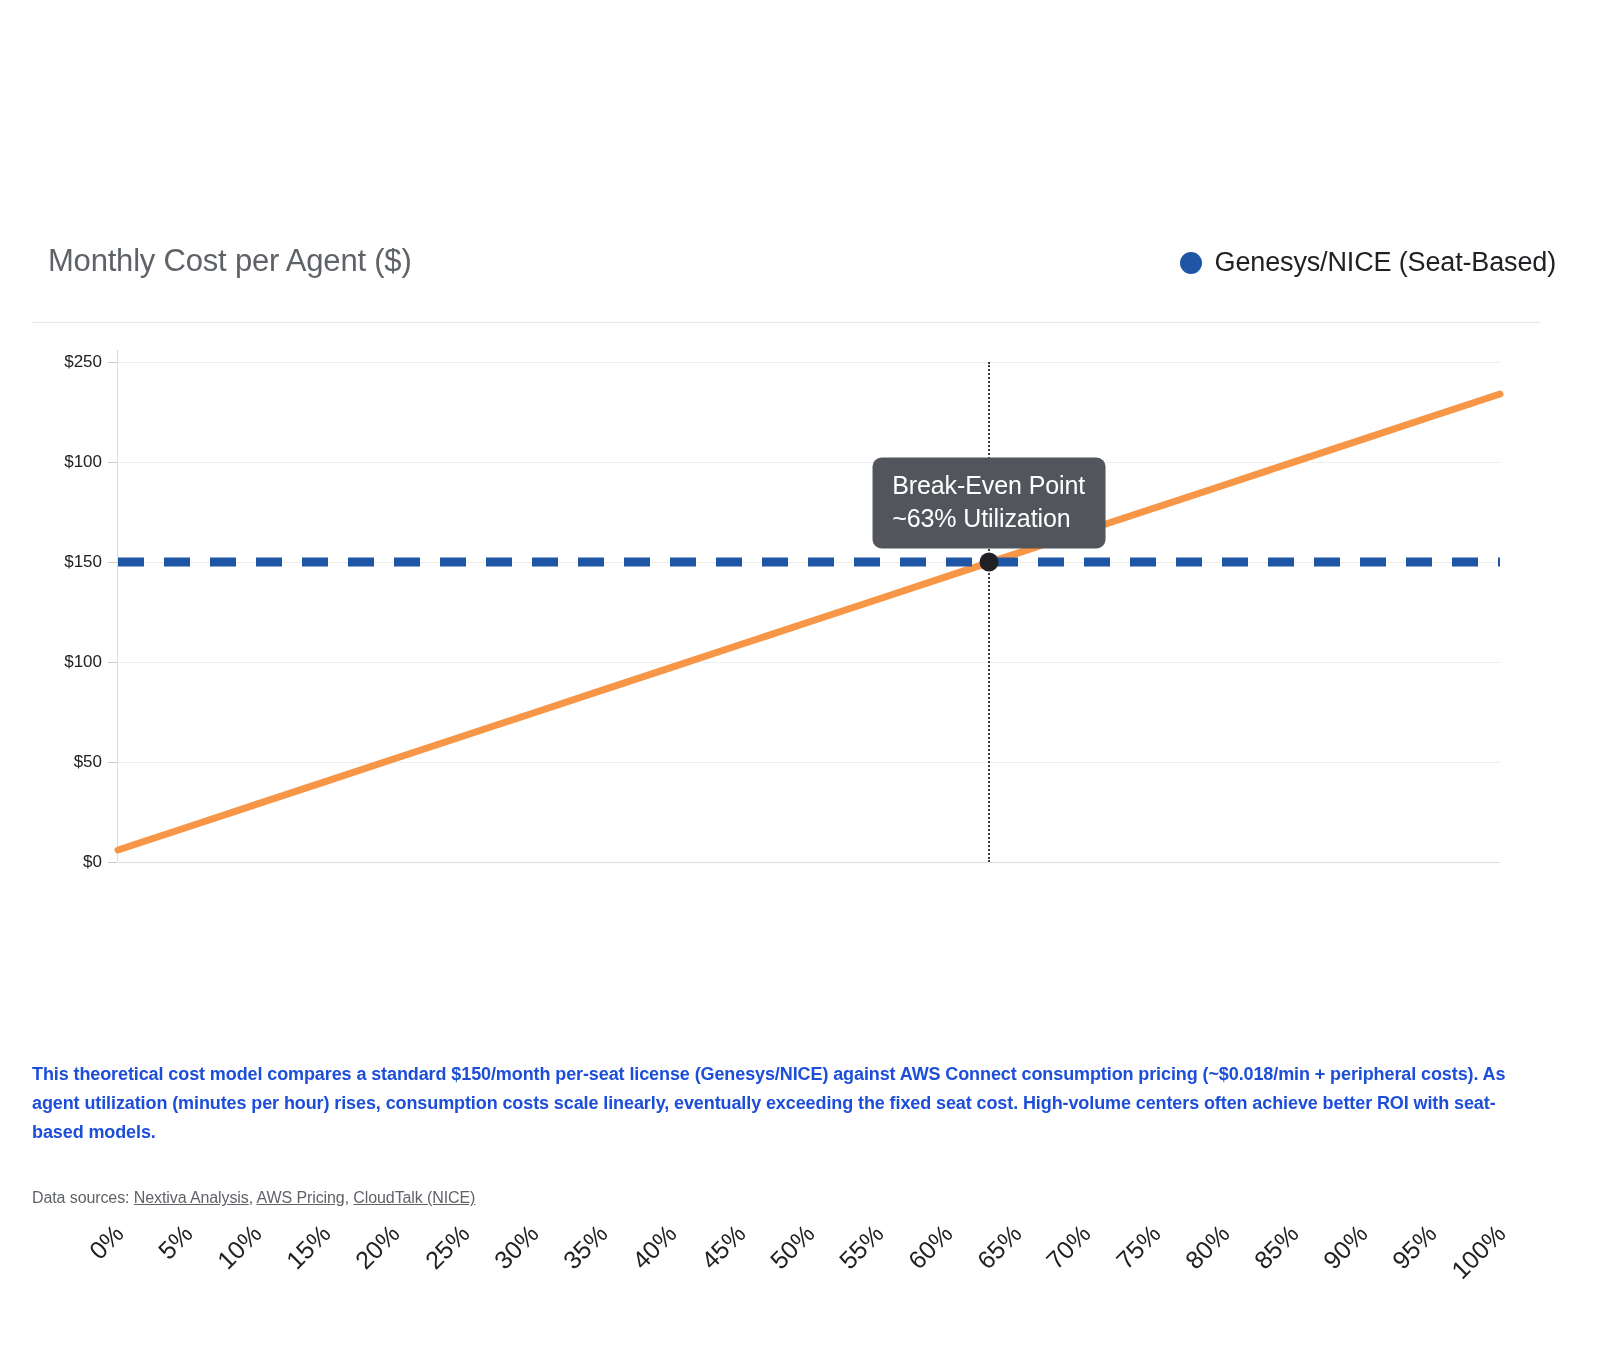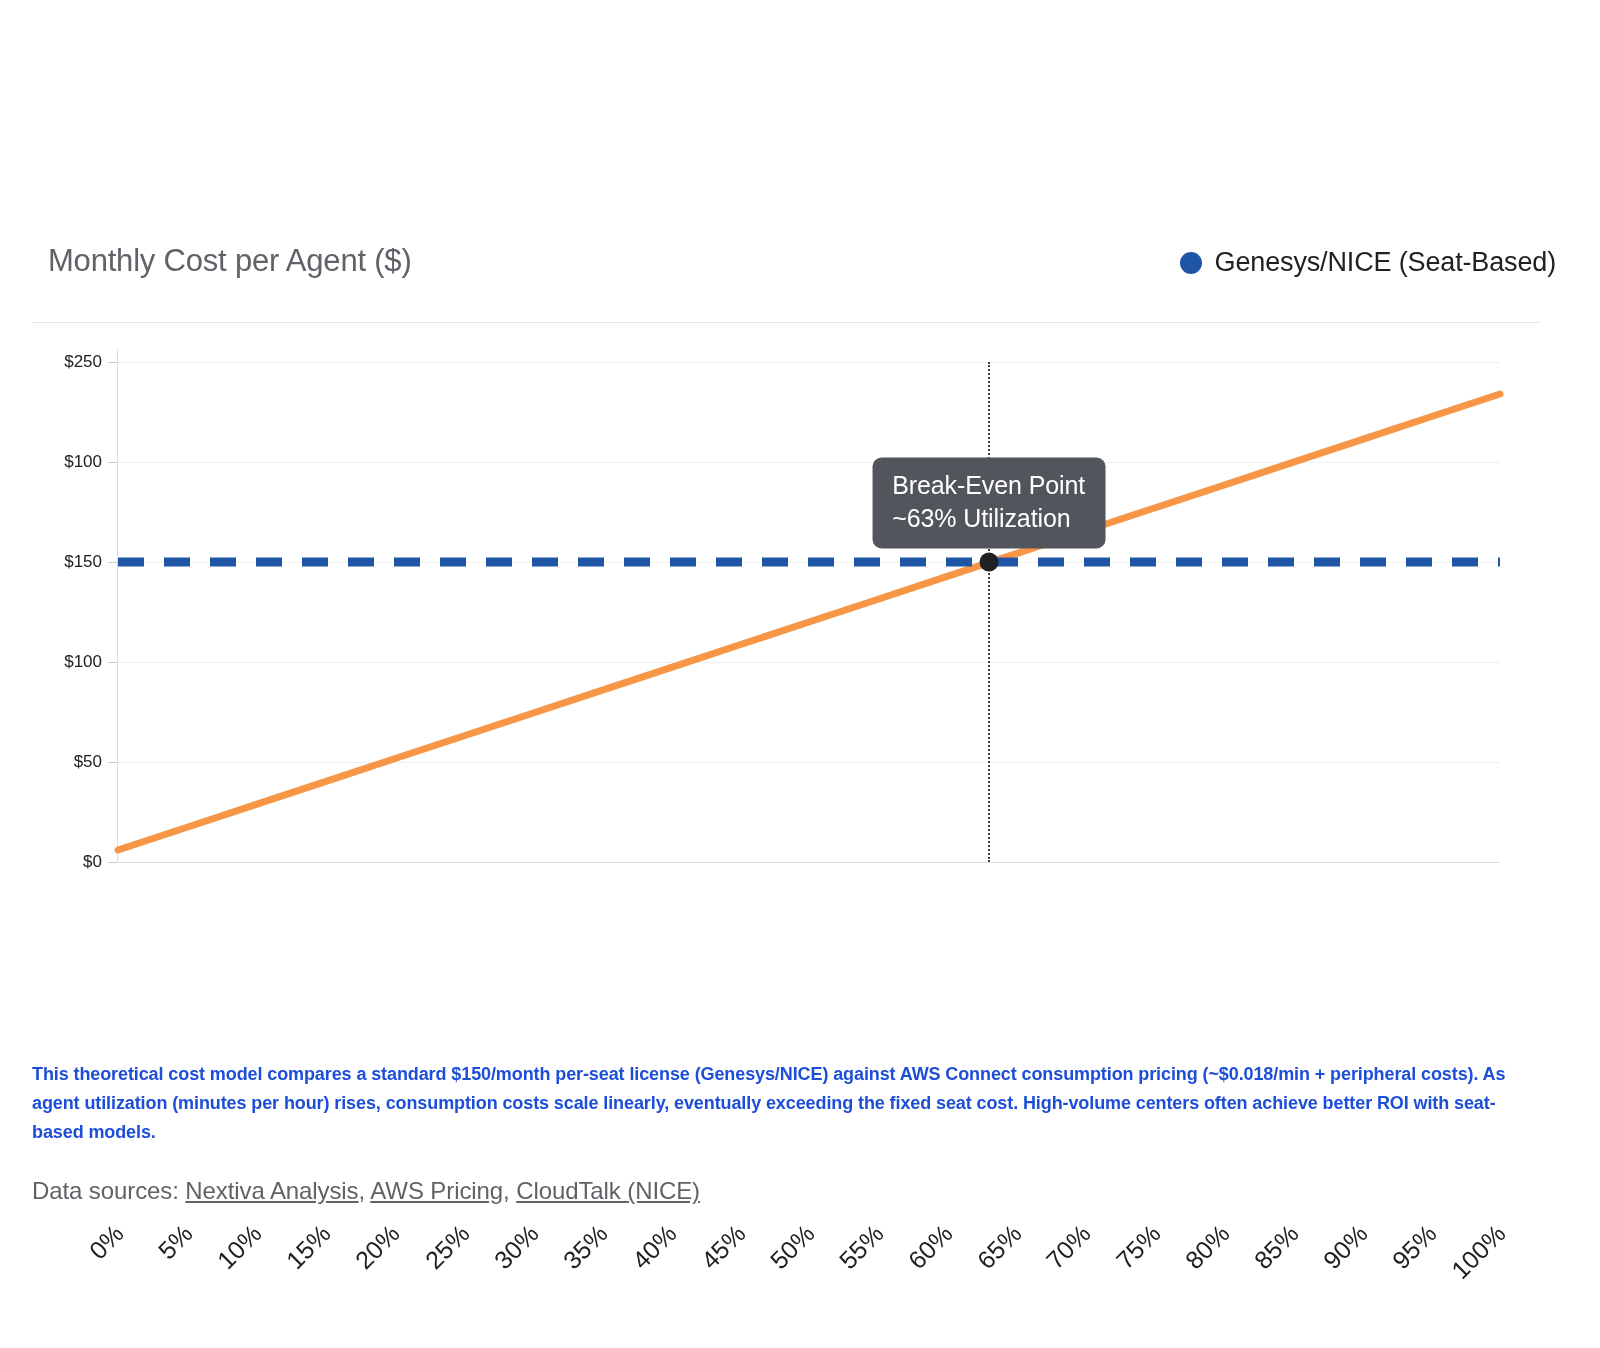--- a/index.html
+++ b/index.html
@@ -202,22 +202,22 @@
     width: 1508px;
   }
   .footer-note {
     font-size: 18px;
     line-height: 1.62;
     color: #1d4ed8;
     letter-spacing: -0.1px;
     font-weight: bold;
   }
   .footer-sources {
-    margin-top: 30px;
-    font-size: 24px;
+    margin-top: 42px;
+    font-size: 16px;
     color: #5f6368;
     letter-spacing: -0.1px;
   }
   .footer-sources a {
     color: #5f6368;
     text-decoration: underline;
   }
 </style>
 </head>
 <body>

